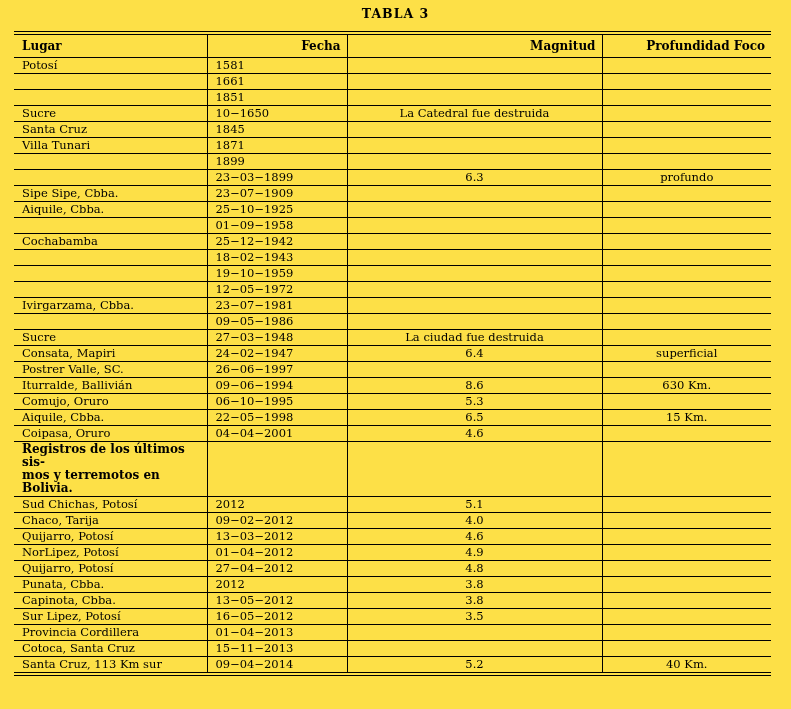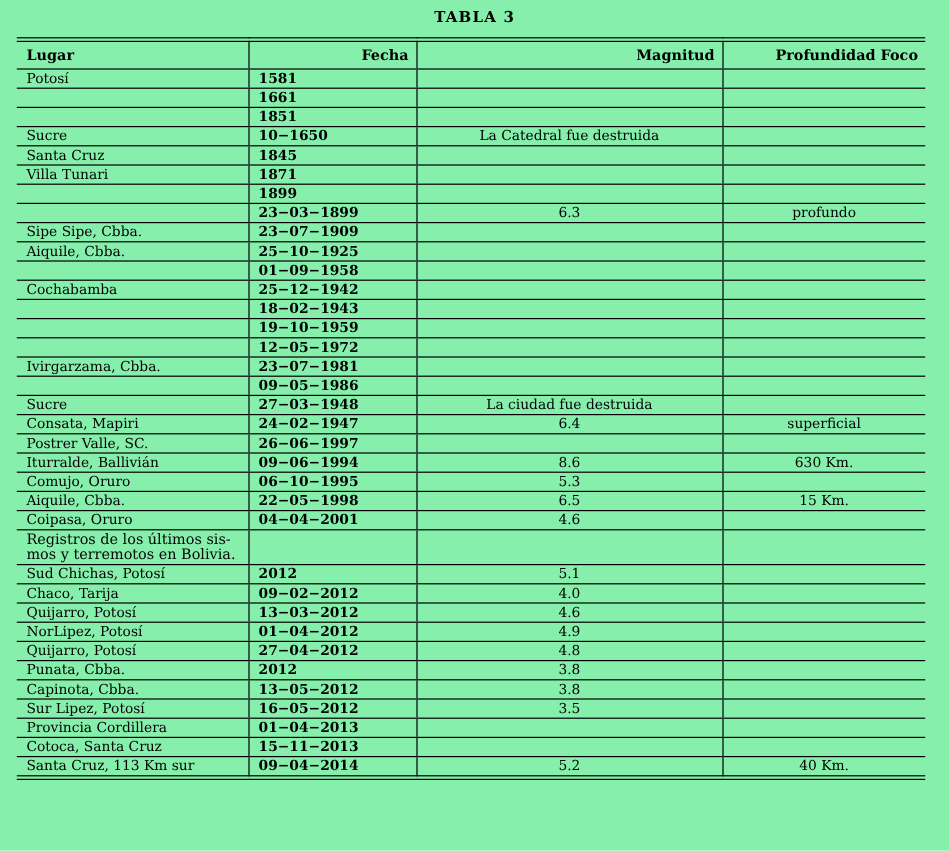--- a/index.html
+++ b/index.html
@@ -4,21 +4,21 @@
 <style>
   html, body {
     margin: 0;
     padding: 0;
     background: #ffffff;
   }
   .page {
     position: relative;
     width: 791px;
     height: 709px;
-    background: #86efac;
+    background: #fde047;
     color: #000000;
     font-family: "DejaVu Serif", "Liberation Serif", serif;
     overflow: hidden;
   }
   .title {
     text-align: center;
     padding-top: 6px;
     font-size: 12.5px;
     font-weight: 600;
     letter-spacing: 1px;
@@ -57,25 +57,25 @@
     overflow: hidden;
     white-space: nowrap;
   }
   .quake-table th:nth-child(n+2),
   .quake-table td:nth-child(n+2) {
     border-left: 1px solid #000000;
   }
   th.h-lugar { text-align: left; padding-left: 8px; }
   th.h-fecha, th.h-magnitud, th.h-prof { text-align: right; }
   td.c-lugar { text-align: left; padding-left: 8px; white-space: pre-line; }
-  td.c-fecha { text-align: left; padding-left: 8px; font-weight: bold; }
+  td.c-fecha { text-align: left; padding-left: 8px; }
   td.c-magnitud { text-align: center; }
   td.c-prof { text-align: center; }
   tr.bold-row td {
-    font-weight: normal;
+    font-weight: bold;
     font-size: 12px;
     margin-left: 13px;
   }
 </style>
 </head>
 <body>
 
 <div class="page">
   <div class="title">TABLA 3</div>
 

